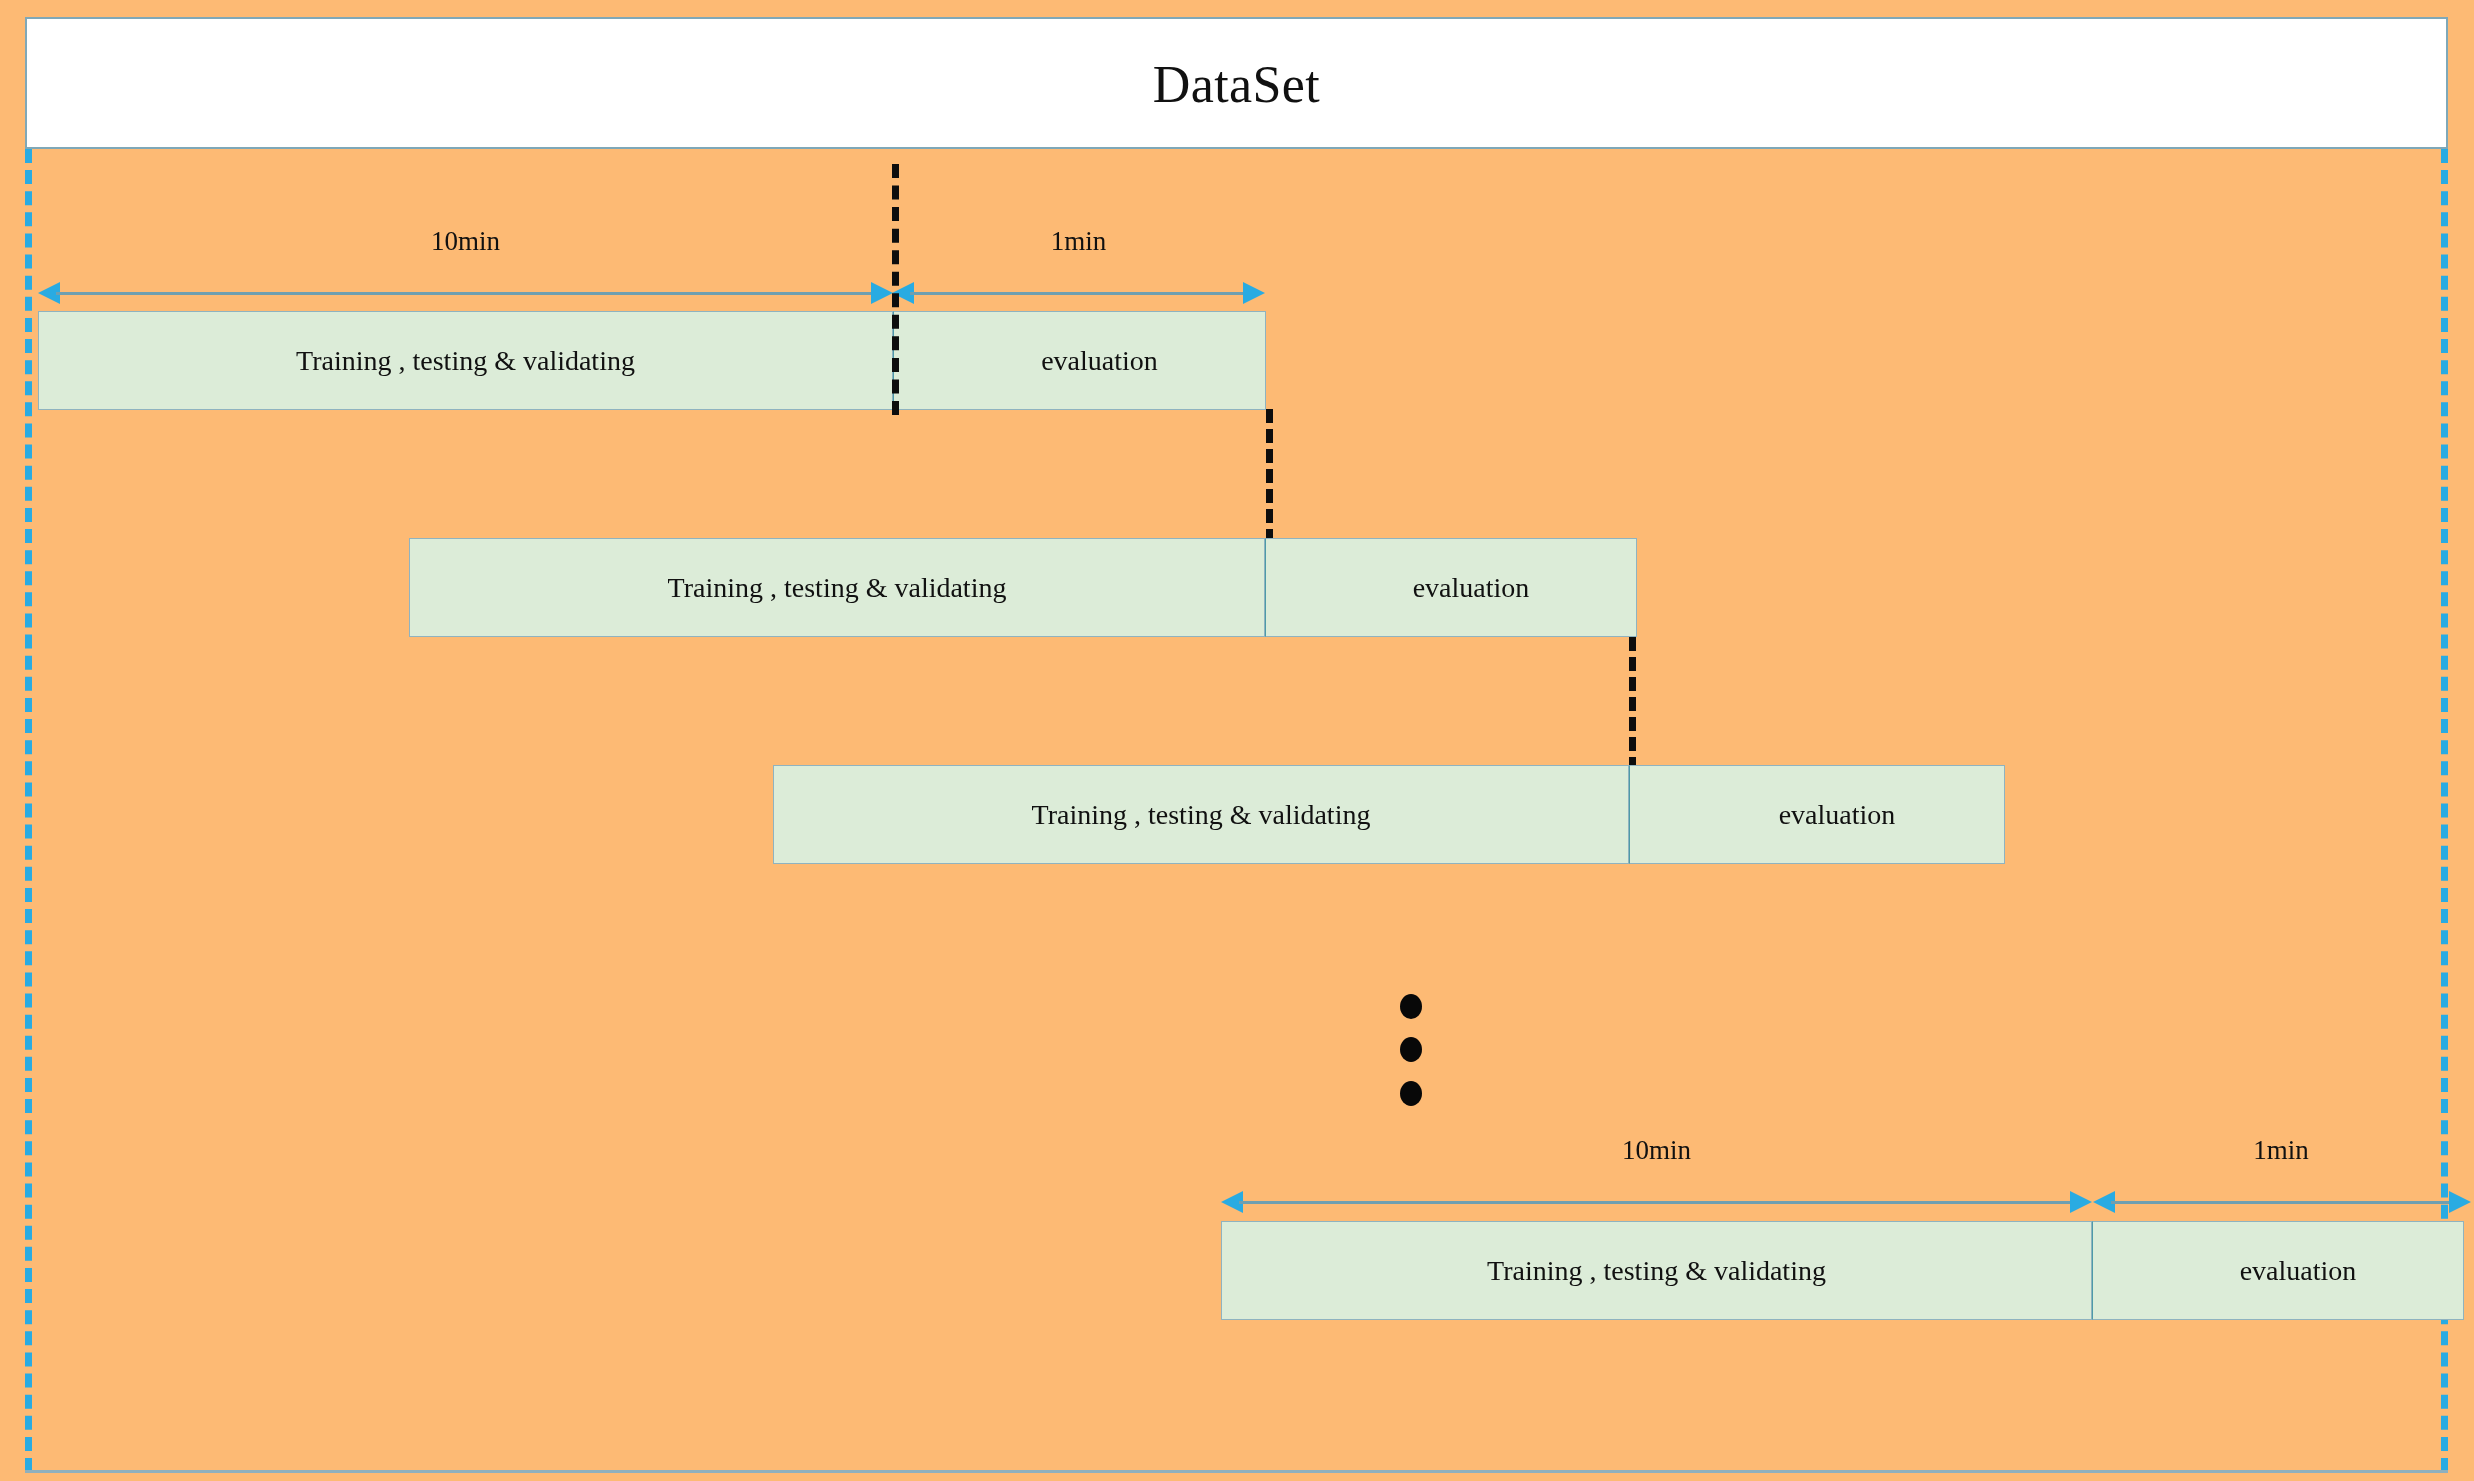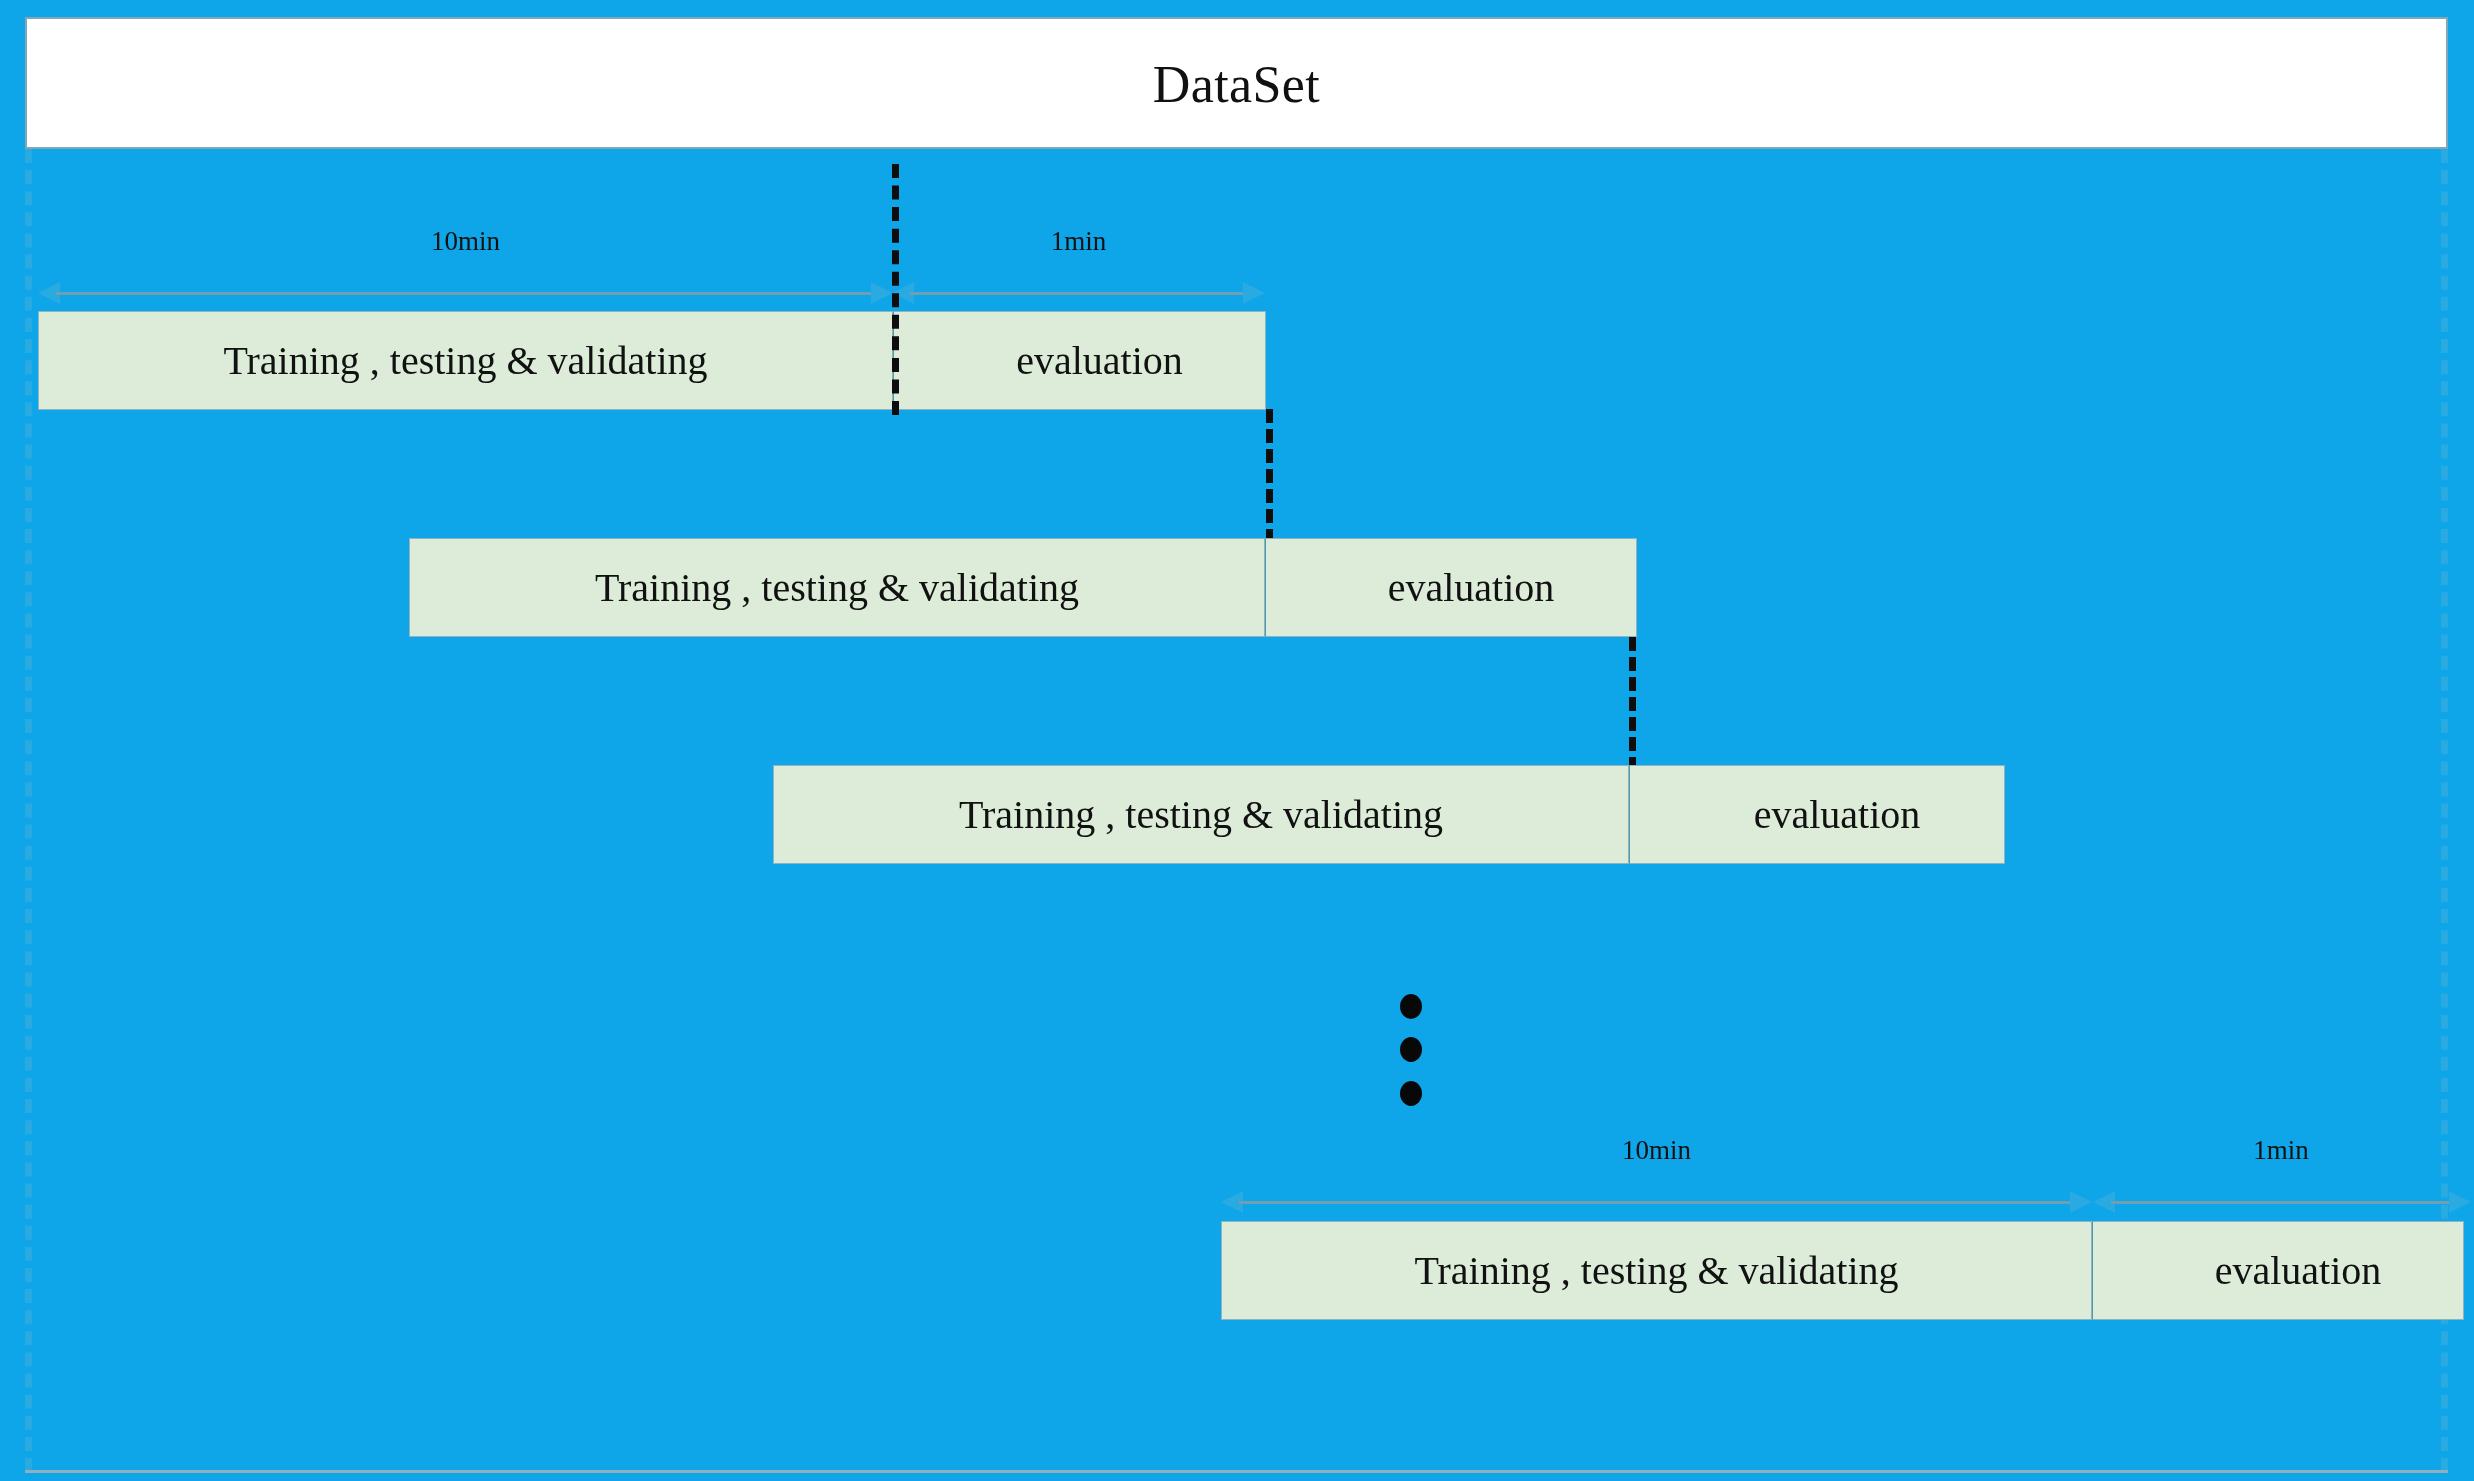--- a/index.html
+++ b/index.html
@@ -7,21 +7,21 @@
     padding: 0;
     background: #ffffff;
   }
   body {
     font-family: "Liberation Serif", "DejaVu Serif", serif;
   }
   #canvas {
     position: relative;
     width: 2475px;
     height: 1481px;
-    background: #0ea5e9;
+    background: #fdba74;
     overflow: hidden;
   }
 
   
   .header-box {
     position: absolute;
     left: 25px;
     top: 16.7px;
     width: 2423px;
     height: 132px;
@@ -70,21 +70,21 @@
     box-sizing: border-box;
     display: flex;
   }
   .seg {
     background: #dcecd8;
     border: 1.7px solid #8fb3c0;
     box-sizing: border-box;
     display: flex;
     align-items: center;
     justify-content: center;
-    font-size: 40px;
+    font-size: 28px;
     color: #111111;
     white-space: nowrap;
     text-align: right;
   }
   .seg.train { }
   .seg.eval { border-left: 1.7px solid #4e9aa8; padding-left: 40px; }
 
   
   .vdash {
     position: absolute;

